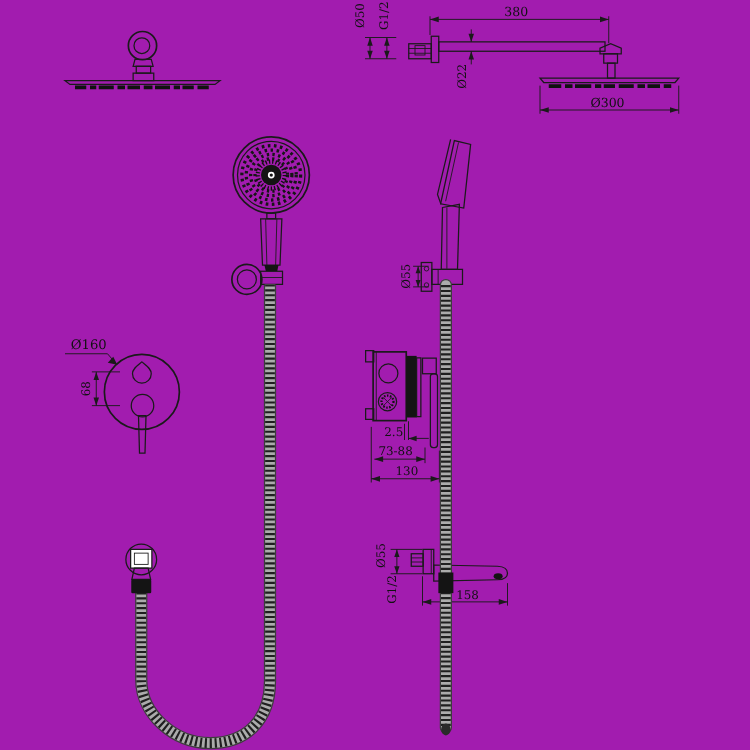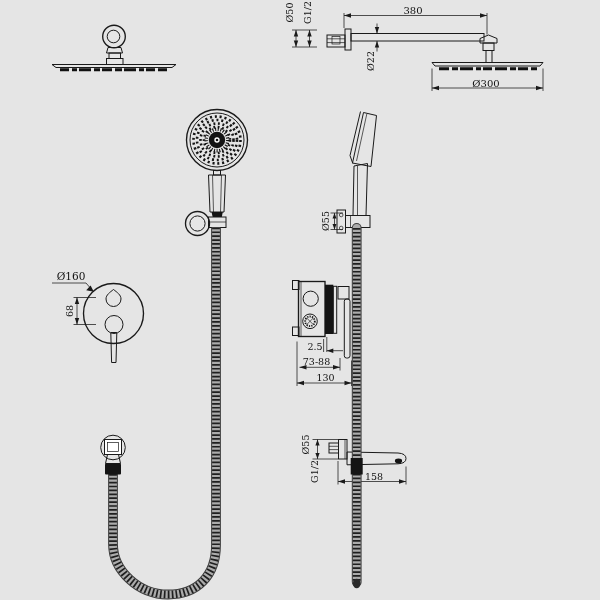--- a/index.html
+++ b/index.html
@@ -1,16 +1,16 @@
 <!DOCTYPE html>
 <html><head>
 <meta charset="utf-8">
 <style>
   html,body{margin:0;padding:0;background:#fff;}
-  .canvas{width:600px;height:600px;background:#e5e5e5;position:relative;font-family:"DejaVu Serif",serif;}
+  .canvas{width:600px;height:600px;background:#a21caf;position:relative;font-family:"DejaVu Serif",serif;}
   .ln{stroke:#1a1a1a;fill:none;stroke-width:1;}
   .lnw{stroke:#1a1a1a;fill:none;stroke-width:1.35;}
   .thin{stroke:#1a1a1a;fill:none;stroke-width:.7;}
   .dim{stroke:#1a1a1a;fill:none;stroke-width:.75;}
   .ar{fill:#1a1a1a;stroke:none;}
   .fl{fill:#141414;stroke:none;}
   .tx{font-family:"DejaVu Serif",serif;font-size:10px;fill:#111;text-anchor:middle;dominant-baseline:central;}
   .tx.s{font-size:9.5px;}
   .tx.b{font-size:10.5px;}
   .noz{stroke:#111;stroke-width:3;fill:none;}

